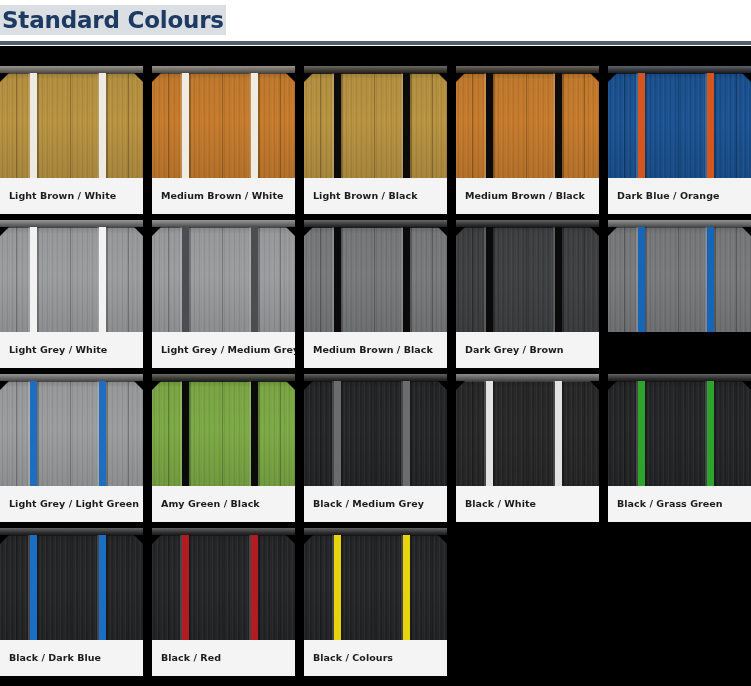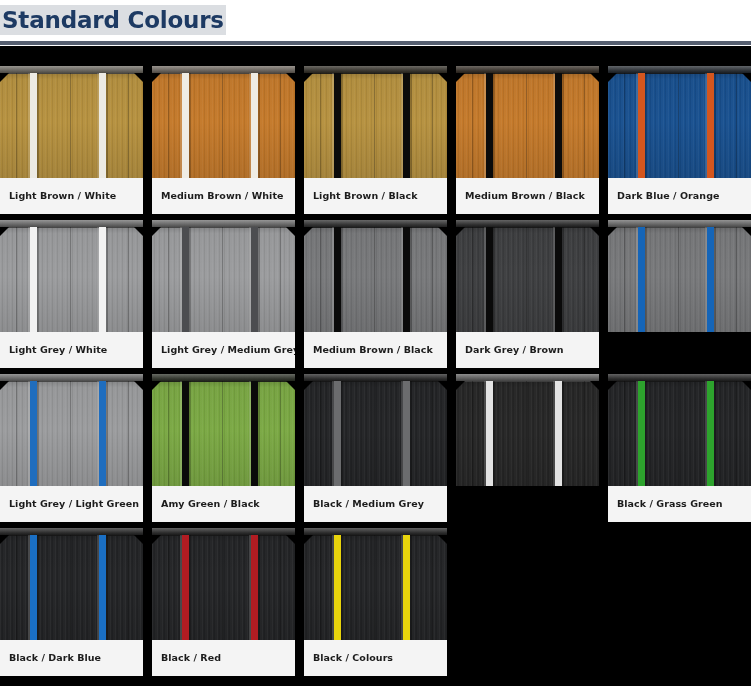--- a/index.html
+++ b/index.html
@@ -455,20 +455,23 @@
           <div class="panel-cap"></div>
           <div class="groove groove-a" style="background: rgb(227, 227, 227);"></div>
           <div class="groove groove-b" style="background: rgb(227, 227, 227);"></div>
           <div class="seam" style="left: 16px;"></div>
           <div class="seam" style="left: 70px;"></div>
           <div class="seam" style="left: 128px;"></div>
           <div class="panel-shade"></div>
           <div class="panel-roundL"></div>
           <div class="panel-roundR"></div>
         </div>
+        <div class="caption">
+          <span class="caption-text">Black / White</span>
+        </div>
       </div>
       <div class="tile">
         <div class="panel">
           <div class="panel-base" style="background: rgb(35, 36, 38);"></div>
           <div class="panel-grain"></div>
           <div class="panel-cap dark"></div>
           <div class="groove groove-a" style="background: rgb(45, 163, 45);"></div>
           <div class="groove groove-b" style="background: rgb(45, 163, 45);"></div>
           <div class="seam" style="left: 16px;"></div>
           <div class="seam" style="left: 70px;"></div>

